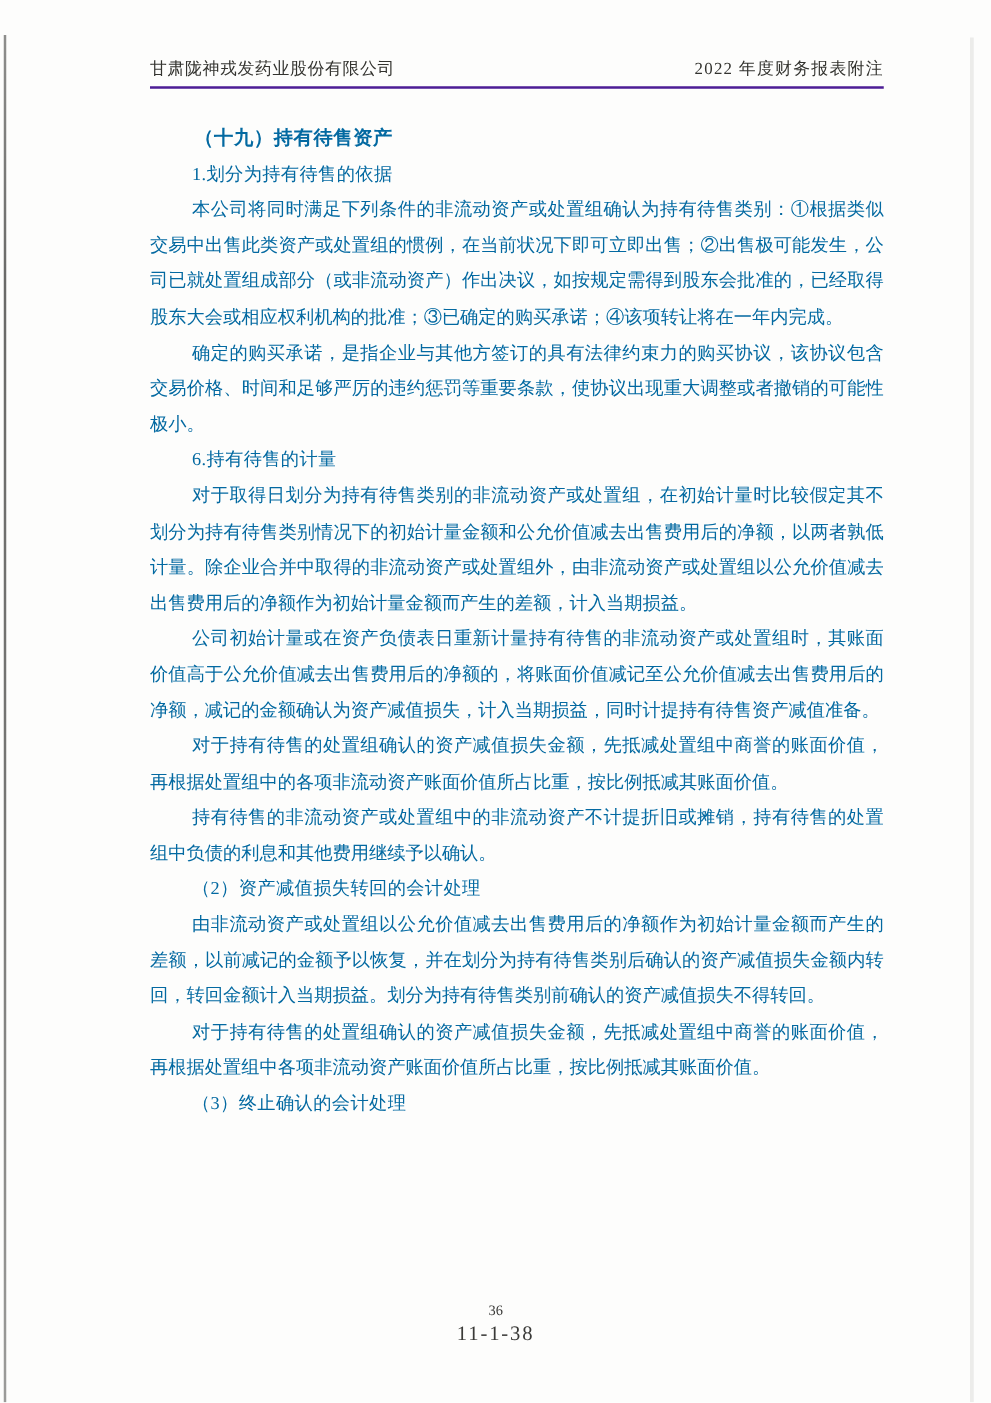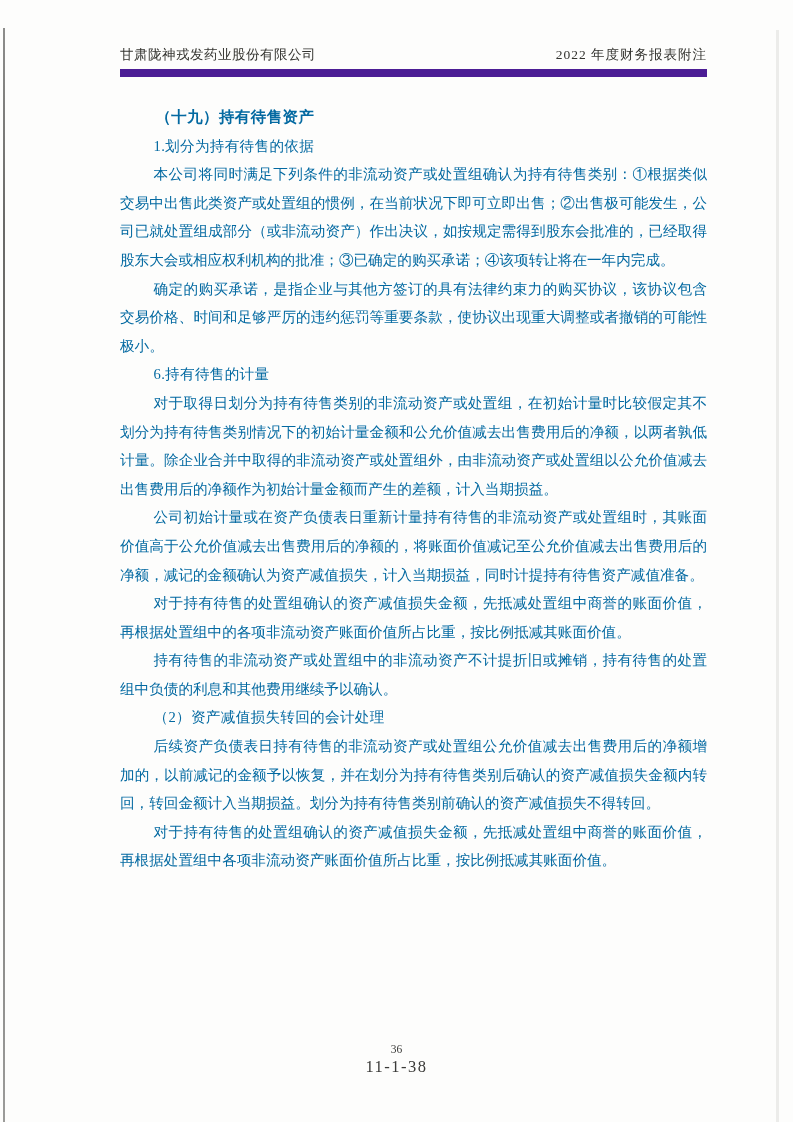--- a/index.html
+++ b/index.html
@@ -25,21 +25,21 @@
   .scan-edge-right{
     position:absolute;right:14px;top:30px;bottom:0;width:3px;
     background:#ececea;
   }
   .sheet{
     position:absolute;left:120px;right:86px;top:0;
   }
   .doc-header{
     display:flex;justify-content:space-between;align-items:flex-end;
     padding-top:46px;padding-bottom:5px;
-    border-bottom:8px solid #4c1d95;
+    border-bottom:2px solid #4c1d95;
     font-size:13.5px;color:#33332f;
     letter-spacing:.5px;
   }
   .doc-header .right{letter-spacing:1px;}
   .content{
     margin-top:26px;
     font-size:14.6px;
     line-height:28.6px;
     text-align:justify;
     color:#0369a1;
@@ -72,22 +72,23 @@
       <p class="h1">（十九）持有待售资产</p>
       <p class="sub">1.划分为持有待售的依据</p>
       <p>本公司将同时满足下列条件的非流动资产或处置组确认为持有待售类别：①根据类似交易中出售此类资产或处置组的惯例，在当前状况下即可立即出售；②出售极可能发生，公司已就处置组成部分（或非流动资产）作出决议，如按规定需得到股东会批准的，已经取得股东大会或相应权利机构的批准；③已确定的购买承诺；④该项转让将在一年内完成。</p>
       <p>确定的购买承诺，是指企业与其他方签订的具有法律约束力的购买协议，该协议包含交易价格、时间和足够严厉的违约惩罚等重要条款，使协议出现重大调整或者撤销的可能性极小。</p>
       <p class="sub">6.持有待售的计量</p>
       <p>对于取得日划分为持有待售类别的非流动资产或处置组，在初始计量时比较假定其不划分为持有待售类别情况下的初始计量金额和公允价值减去出售费用后的净额，以两者孰低计量。除企业合并中取得的非流动资产或处置组外，由非流动资产或处置组以公允价值减去出售费用后的净额作为初始计量金额而产生的差额，计入当期损益。</p>
       <p>公司初始计量或在资产负债表日重新计量持有待售的非流动资产或处置组时，其账面价值高于公允价值减去出售费用后的净额的，将账面价值减记至公允价值减去出售费用后的净额，减记的金额确认为资产减值损失，计入当期损益，同时计提持有待售资产减值准备。</p>
       <p>对于持有待售的处置组确认的资产减值损失金额，先抵减处置组中商誉的账面价值，再根据处置组中的各项非流动资产账面价值所占比重，按比例抵减其账面价值。</p>
       <p>持有待售的非流动资产或处置组中的非流动资产不计提折旧或摊销，持有待售的处置组中负债的利息和其他费用继续予以确认。</p>
       <p class="sub">（2）资产减值损失转回的会计处理</p>
-      <p>后续资产负债表日持有待售的非流动资产或处置组公允价值减去出售费用后的净额增加的，以前减记的金额予以恢复，并在划分为持有待售类别后确认的资产减值损失金额内转回，转回金额计入当期损益。划分为持有待售类别前确认的资产减值损失不得转回。</p>
+      <p>由非流动资产或处置组以公允价值减去出售费用后的净额作为初始计量金额而产生的差额，以前减记的金额予以恢复，并在划分为持有待售类别后确认的资产减值损失金额内转回，转回金额计入当期损益。划分为持有待售类别前确认的资产减值损失不得转回。</p>
       <p>对于持有待售的处置组确认的资产减值损失金额，先抵减处置组中商誉的账面价值，再根据处置组中各项非流动资产账面价值所占比重，按比例抵减其账面价值。</p>
+      <p class="sub">（3）终止确认的会计处理</p>
     </div>
   </div>
 
   <div class="doc-footer">
     <div class="pg">36</div>
     <div class="docpg">11-1-38</div>
   </div>
 </div>
 
 </body></html>

